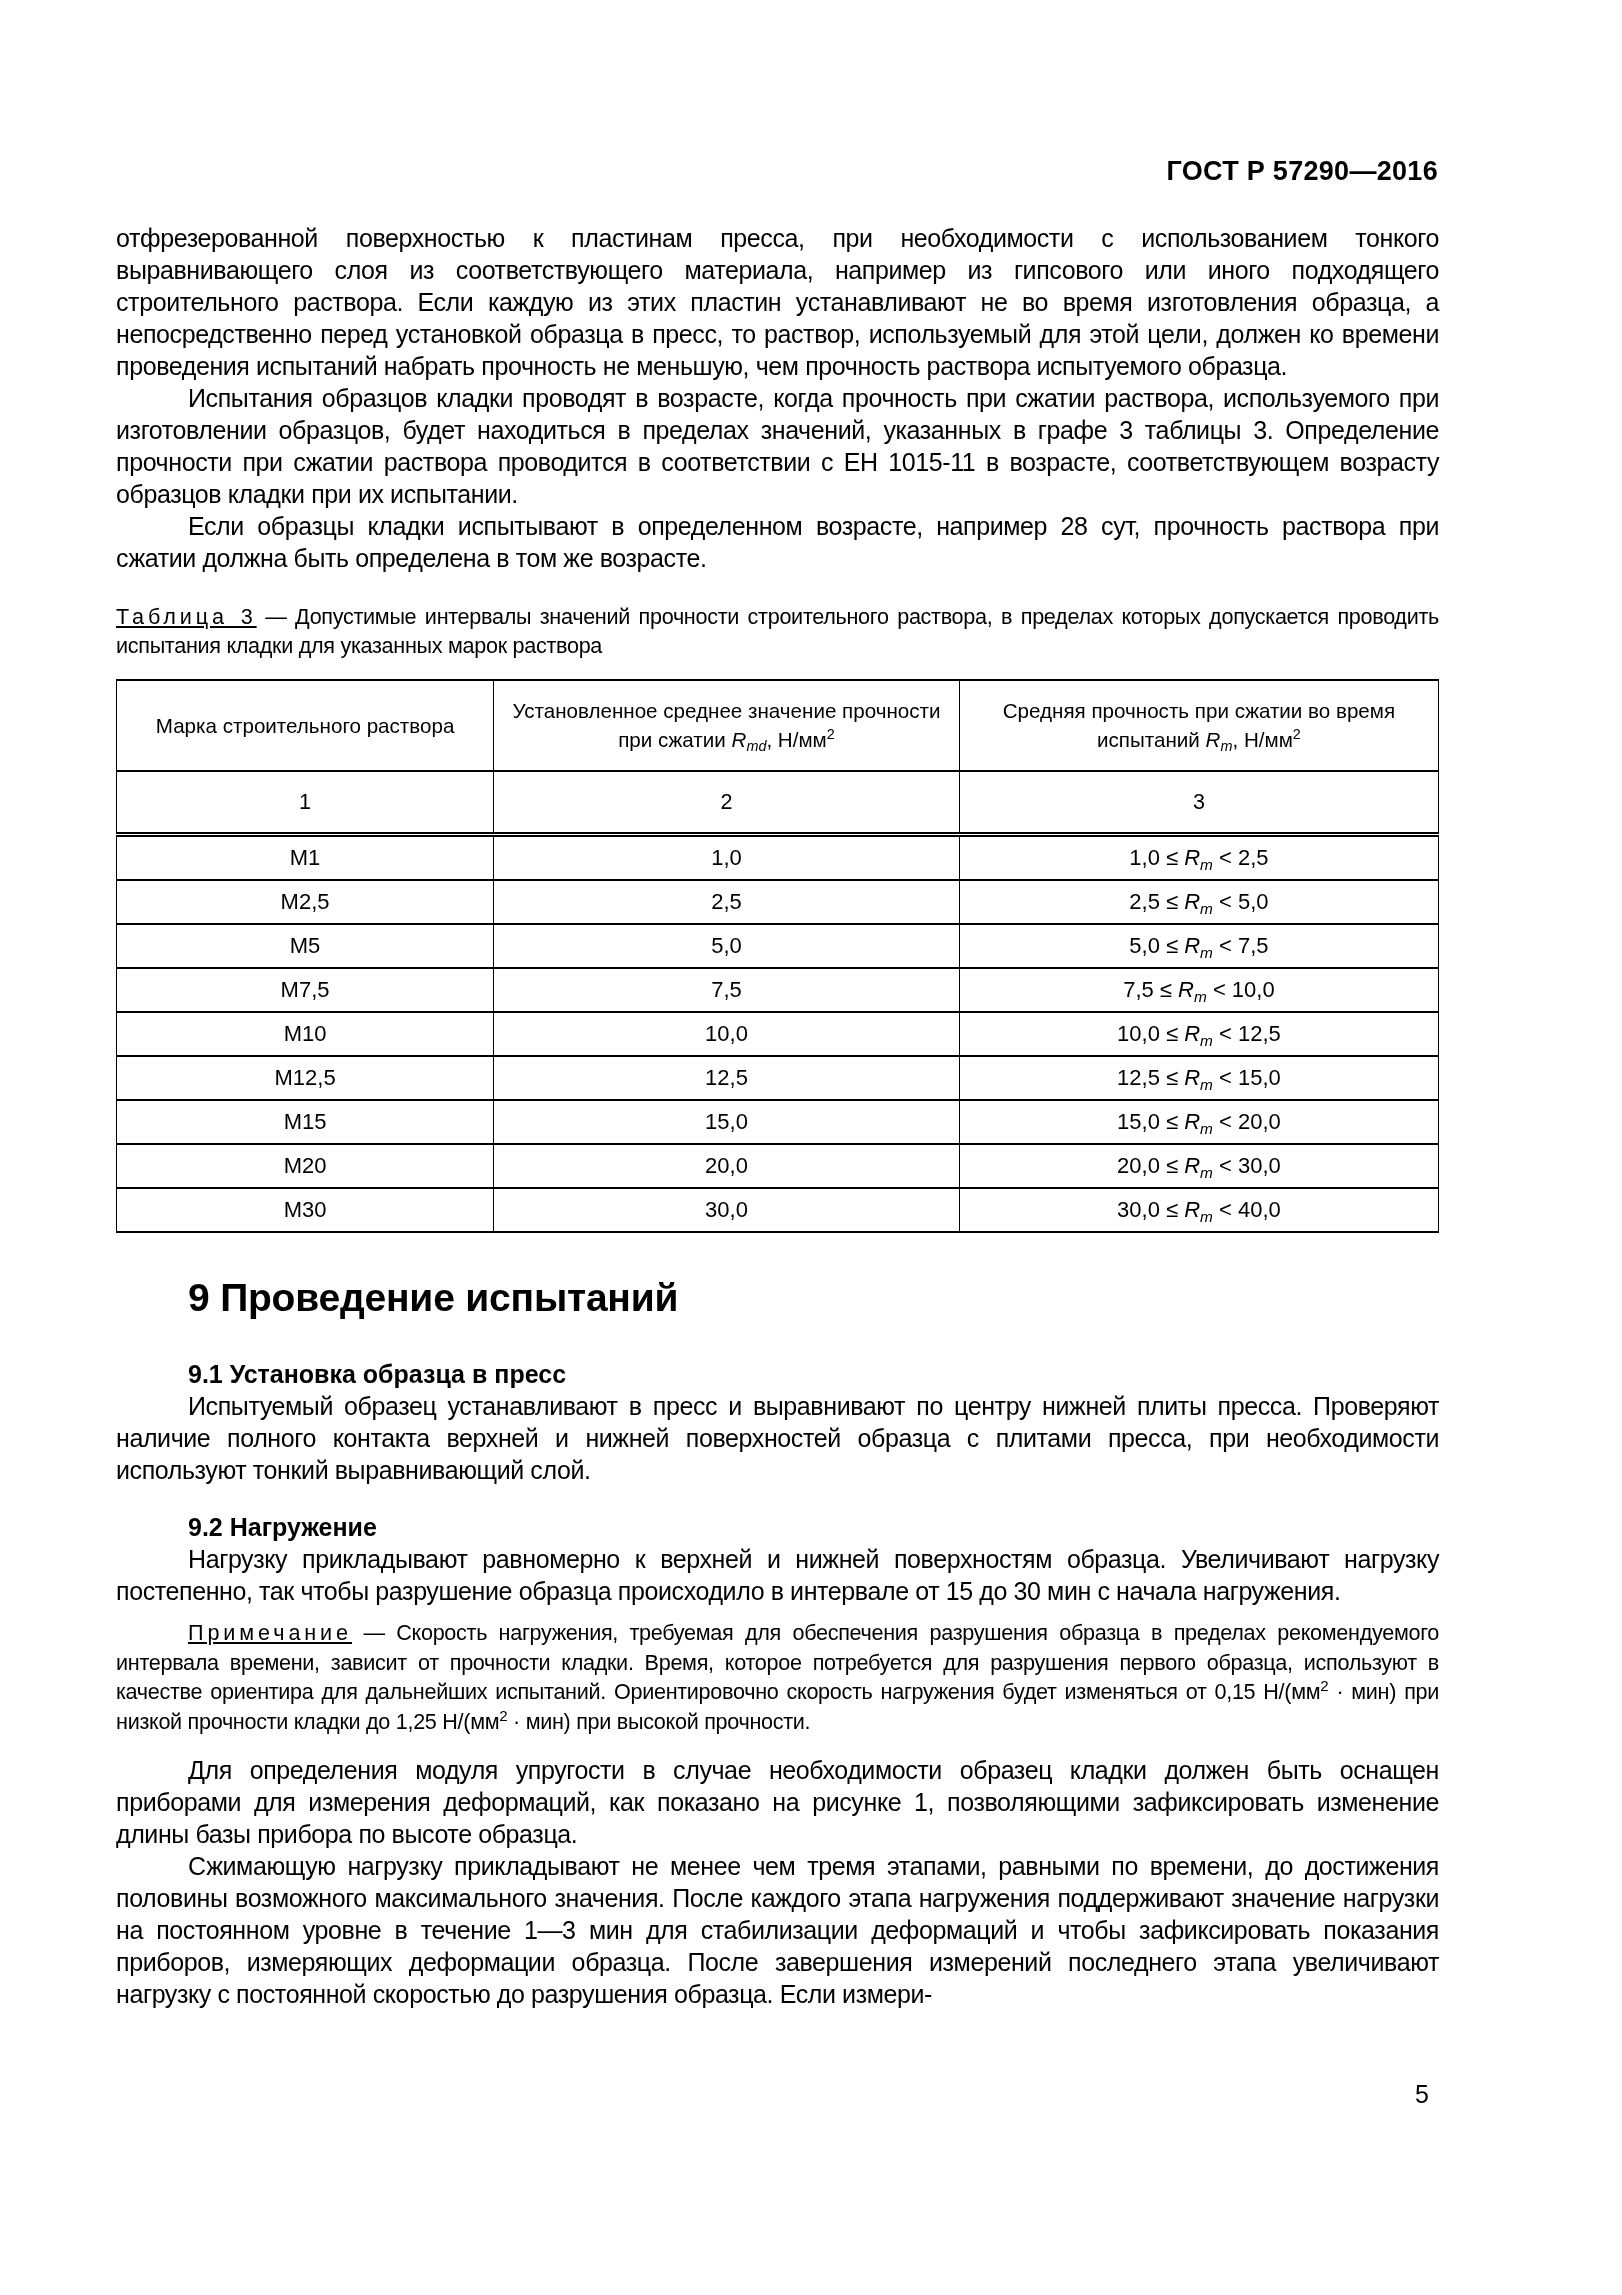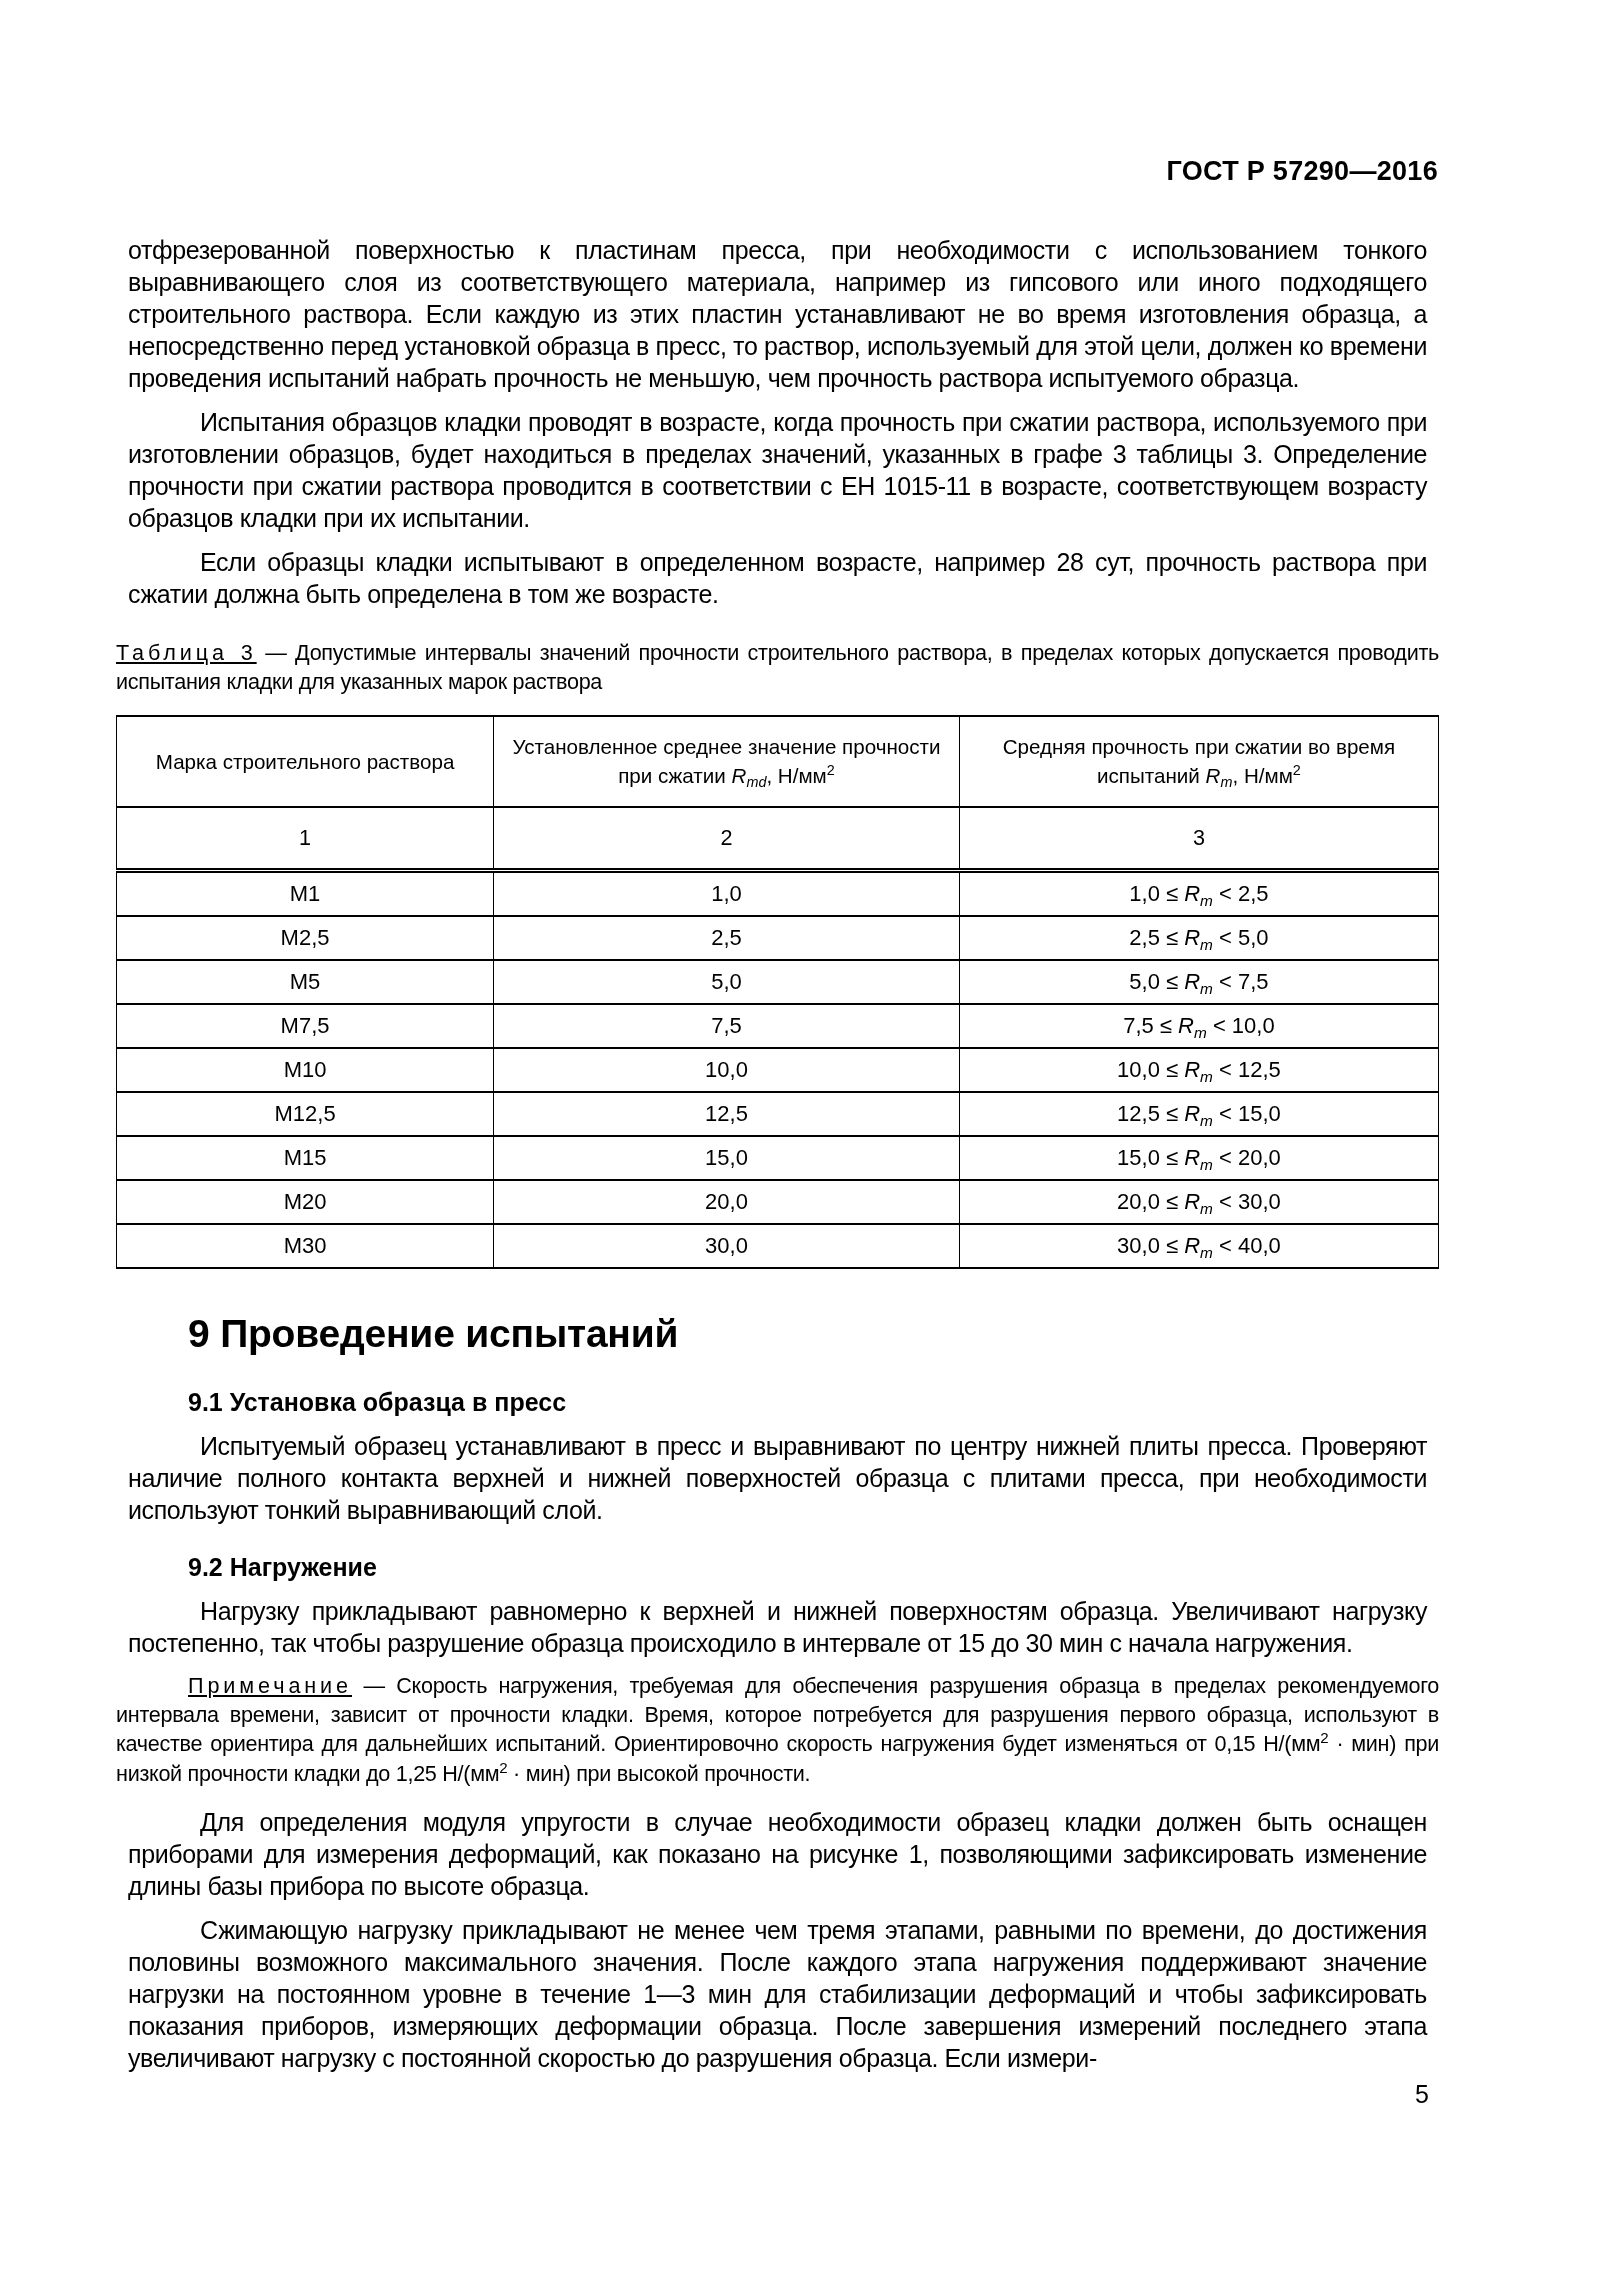--- a/index.html
+++ b/index.html
@@ -1,36 +1,36 @@
 <!DOCTYPE html>
 <html style="font-size:10.5px"><head>
 <meta charset="utf-8">
 <style>
   html, body { margin: 0; padding: 0; background: #ffffff; }
   body { width: 1623px; height: 2295px; position: relative; overflow: hidden;
          font-family: "Liberation Sans", sans-serif; color: #000; }
   .page-header { position: absolute; top: 156px; right: 185px; font-weight: bold; font-size: 27px; letter-spacing: 0.3px; }
   .content { position: absolute; left: 116px; width: 1323px; top: 222px; }
-  .p { font-size: 25px; line-height: 32px; text-align: justify; margin: 12px; letter-spacing: -0.4px; }
+  .p { font-size: 25px; line-height: 32px; text-align: justify; margin: 0; letter-spacing: -0.4px; }
   .p.indent { text-indent: 72px; }
   .caption { font-size: 21.6px; line-height: 29.4px; margin: 28px 0 0 0; text-align: justify; letter-spacing: -0.3px; }
   .spaced { letter-spacing: 3.9px; text-decoration: underline; }
   table.t3 { border-collapse: collapse; width: 1323px; margin-top: 17.7px; font-size: 21.6px; }
   table.t3 td { border: 2px solid #000; text-align: center; vertical-align: middle; padding: 0 6.5px; }
   table.t3 td.v { border-left-width: 1.3px; border-right-width: 1.3px; }
   table.t3 tr.head td { height: 89px; line-height: 29px; font-size: 20.6px; }
   table.t3 tr.nums td { height: 60px; border-bottom: 5.2px double #000; }
   table.t3 tr.row td { height: 42px; font-size: 22px; }
   .c1 { width: 352px; } .c2 { width: 438px; } .c3 { width: 451px; }
   .it { font-style: italic; }
   sub { font-size: 0.7em; vertical-align: -0.3em; line-height: 0; }
   sup { font-size: 0.7em; vertical-align: 0.55em; line-height: 0; }
   .sec9 { font-size: 39px; font-weight: bold; margin: 43px 0 0 72px; letter-spacing: -0.2px; }
   .sub-h { font-size: 25px; font-weight: bold; margin: 0 0 0 72px; line-height: 31px; }
-  .sub-h.first { margin-top: 31px; }
+  .sub-h.first { margin-top: 39px; }
   .sub-h.second { margin-top: 26px; }
   .note { font-size: 21.6px; line-height: 29.4px; text-align: justify; text-indent: 72px; margin: 11.8px 0 0 0; letter-spacing: -0.3px; }
   .after-note { margin-top: 18.3px; }
   .page-number { position: absolute; top: 2080px; left: 1415px; font-size: 25px; }
 </style>
 </head>
 <body>
 
 <div class="page-header">ГОСТ Р 57290—2016</div>
 

